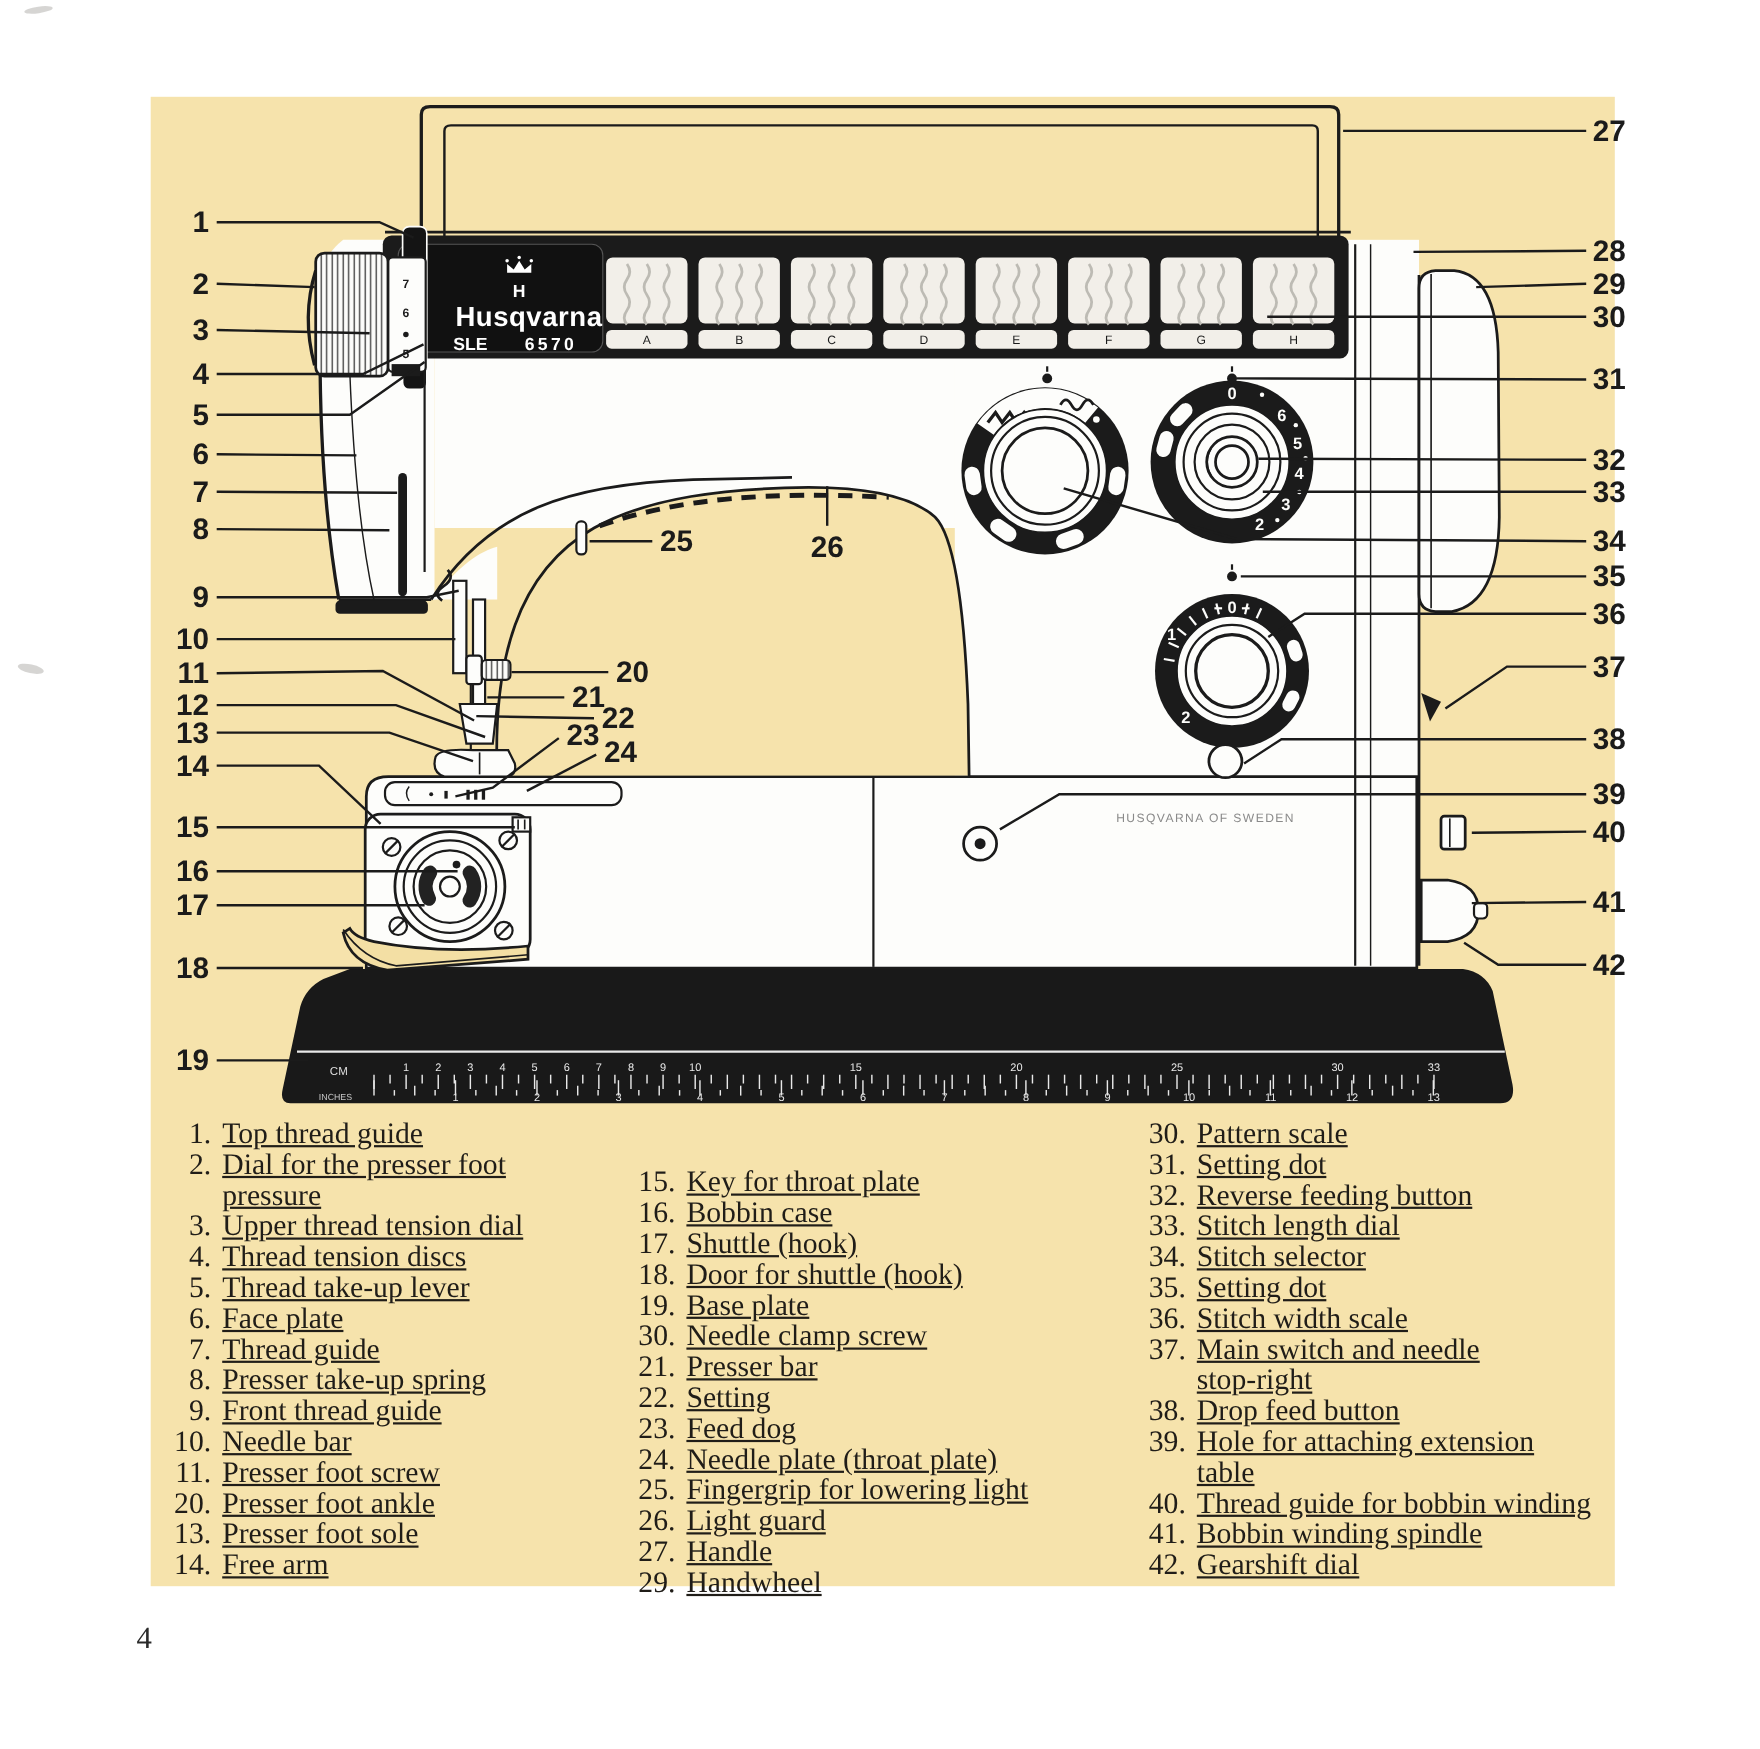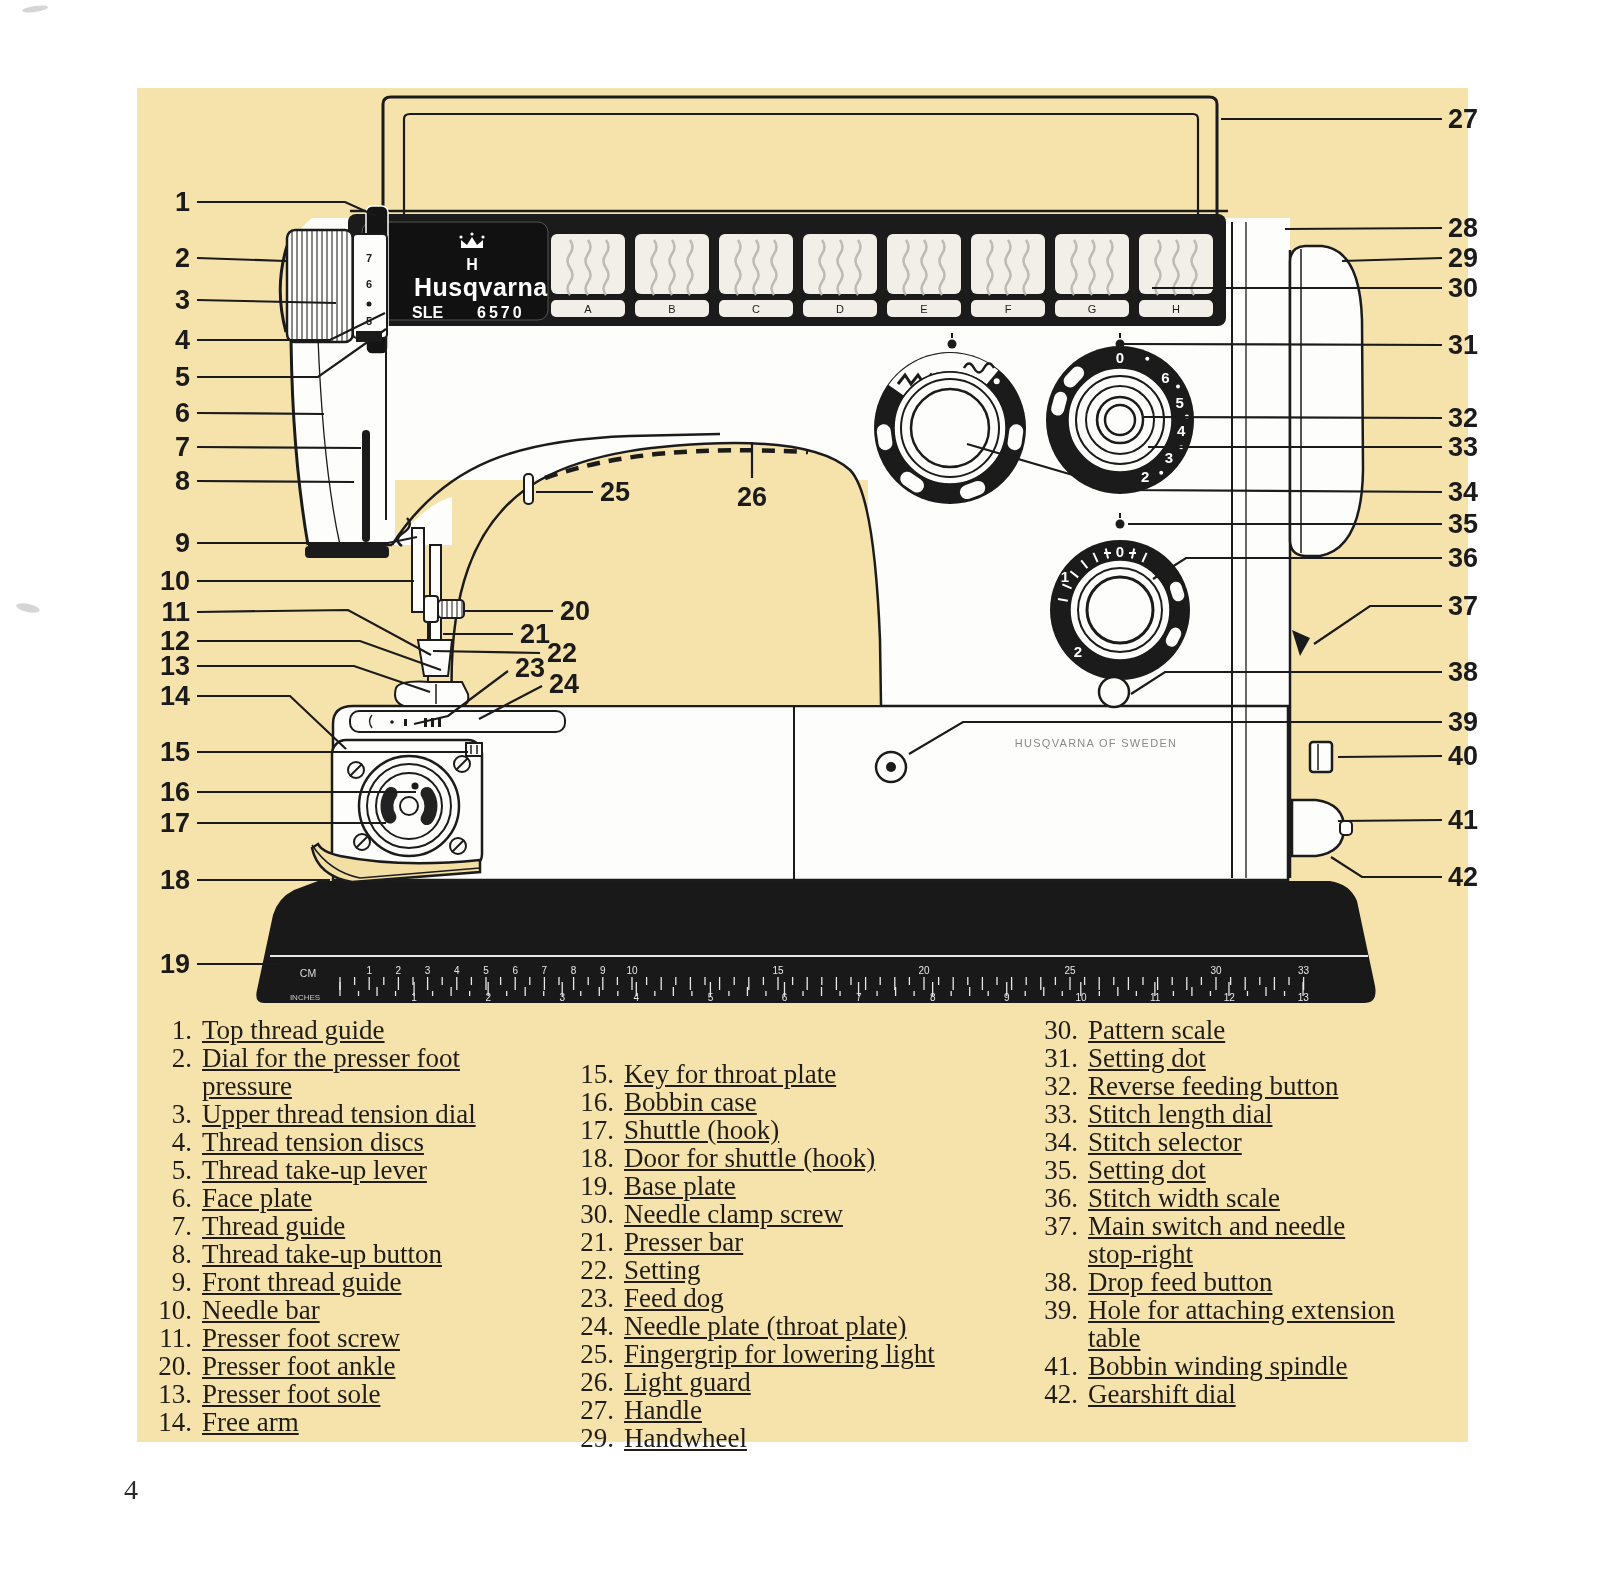--- a/index.html
+++ b/index.html
@@ -587,21 +587,21 @@
         <div class="legend-item">
           <span class="num">6.</span>
           <span class="txt">Face plate</span>
         </div>
         <div class="legend-item">
           <span class="num">7.</span>
           <span class="txt">Thread guide</span>
         </div>
         <div class="legend-item">
           <span class="num">8.</span>
-          <span class="txt">Thread take-up button</span>
+          <span class="txt">Presser take-up spring</span>
         </div>
         <div class="legend-item">
           <span class="num">9.</span>
           <span class="txt">Front thread guide</span>
         </div>
         <div class="legend-item">
           <span class="num">10.</span>
           <span class="txt">Needle bar</span>
         </div>
         <div class="legend-item">
@@ -716,20 +716,24 @@
         <div class="legend-item">
           <span class="num">38.</span>
           <span class="txt">Drop feed button</span>
         </div>
         <div class="legend-item">
           <span class="num">39.</span>
           <span class="txt">Hole for attaching extension
 table</span>
         </div>
         <div class="legend-item">
+          <span class="num">40.</span>
+          <span class="txt">Thread guide for bobbin winding</span>
+        </div>
+        <div class="legend-item">
           <span class="num">41.</span>
           <span class="txt">Bobbin winding spindle</span>
         </div>
         <div class="legend-item">
           <span class="num">42.</span>
           <span class="txt">Gearshift dial</span>
         </div>
       </div>
   </div>
 

